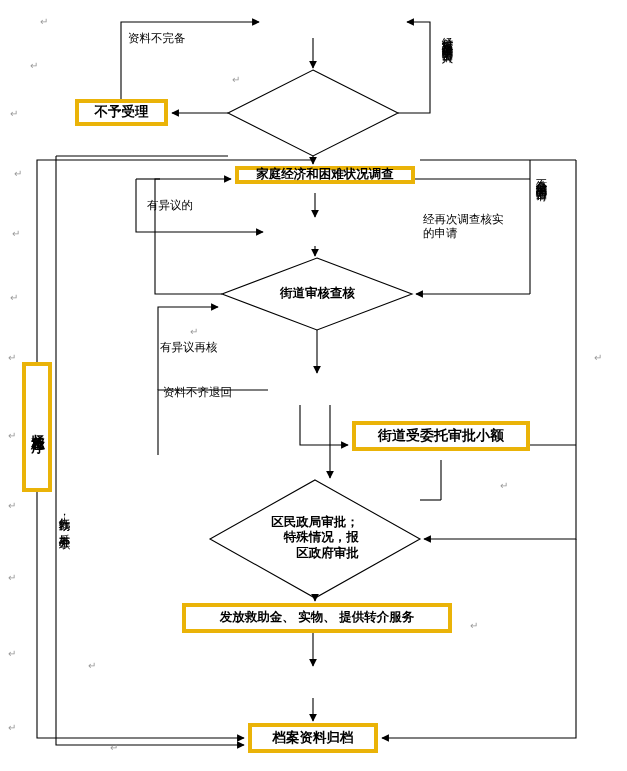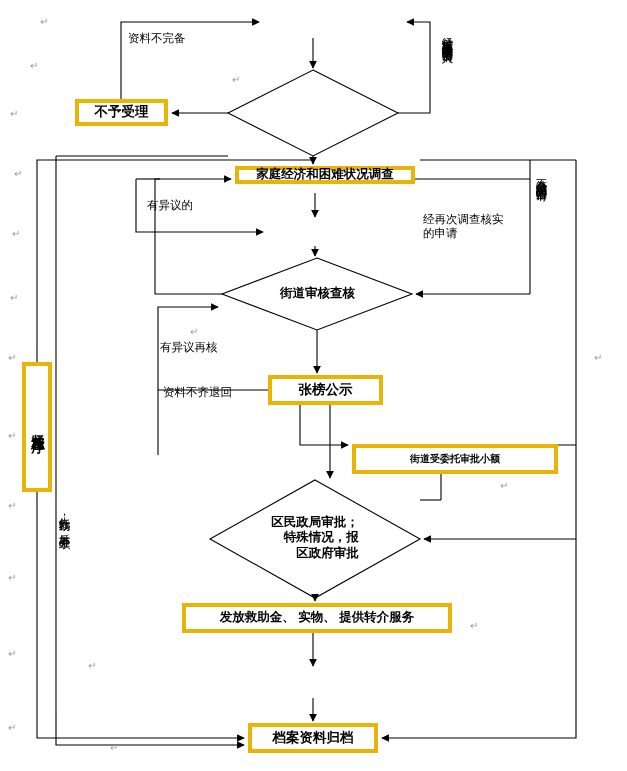--- a/index.html
+++ b/index.html
@@ -159,23 +159,22 @@
 
 
   <div class="node rect" style="left:75px; top:99px; width:93px; height:27px; font-size:13.5px;">不予受理</div>
 
 
   <div class="node rect" style="left:235px; top:166px; width:180px; height:18px; font-size:12.5px;">家庭经济和困难状况调查</div>
 
 
   <div class="node diamond-label" style="left:240px; top:278px; width:155px; height:32px; font-size:12.5px;">街道审核查核</div>
 
-  <div class="node rect" style="left:268px; top:375px; width:115px; height:30px; font-size:13.5px;">张榜公示</div>
-
-  <div class="node rect" style="left:352px; top:444px; width:206px; height:30px; font-size:10px;">街道受委托审批小额</div>
+
+  <div class="node rect" style="left:352px; top:421px; width:178px; height:30px; font-size:14px;">街道受委托审批小额</div>
 
   <div class="node diamond-label" style="left:232px; top:498px; width:166px; height:80px; font-size:12.5px; white-space:pre-line;text-align:right;">区民政局审批；
 特殊情况，报
 区政府审批</div>
 
   <div class="node rect" style="left:182px; top:603px; width:270px; height:30px; font-size:12.5px;">发放救助金、 实物、   提供转介服务</div>
 
 
   <div class="node rect" style="left:248px; top:723px; width:130px; height:30px; font-size:13.5px;">档案资料归档</div>
 

